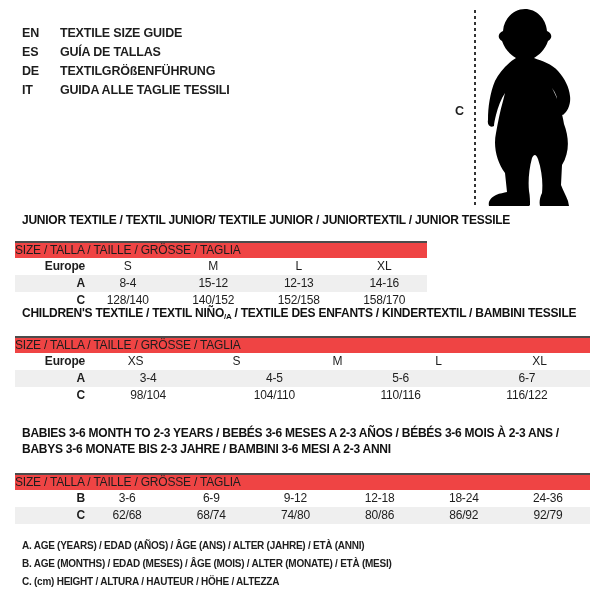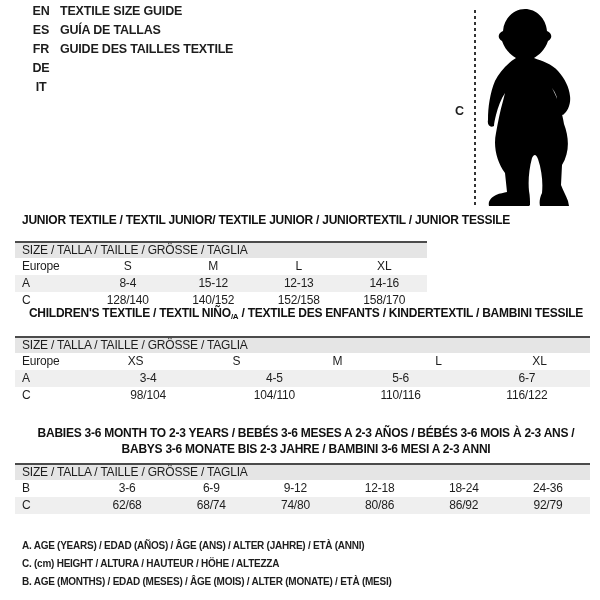--- a/index.html
+++ b/index.html
@@ -1,76 +1,74 @@
 <!DOCTYPE html>
 <html><head>
 <meta charset="utf-8">
 <style>
   html,body{margin:0;padding:0;background:#fff;}
   body{width:600px;height:600px;position:relative;overflow:hidden;
        font-family:"Liberation Sans",sans-serif;color:#1d1d1d;
        -webkit-font-smoothing:antialiased;}
 
   
-  .lang-block{position:absolute;left:22px;top:2px;text-align:center;}
+  .lang-block{position:absolute;left:22px;top:24px;}
   .lang-row{display:flex;line-height:19px;font-weight:700;font-size:12.5px;letter-spacing:-.2px;}
   .lang-code{width:38px;flex:0 0 38px;}
   .lang-label{white-space:nowrap;}
 
   
   .measure-line{position:absolute;left:474px;top:10px;width:2px;height:196px;
     background:repeating-linear-gradient(to bottom,#333 0 3px,transparent 3px 6px);}
   .measure-label{position:absolute;left:455px;top:104px;font-weight:700;font-size:12.5px;}
   .baby-svg{position:absolute;left:484px;top:7px;width:94px;height:200px;}
 
   
   .size-section{position:absolute;left:15px;}
   .s1{top:212px;width:412px;}
   .s2{top:305px;width:575px;}
   .s3{top:425px;width:575px;}
   .tbl-title{padding-left:7px;font-weight:700;font-size:12px;letter-spacing:-.25px;color:#111;}
-  .tbl-title .line{line-height:16px;white-space:nowrap;text-align:center;}
+  .tbl-title .line{line-height:16px;white-space:nowrap;}
   .tbl-title .sub{font-size:8px;vertical-align:-2px;}
   .s1 .tbl-title{margin-bottom:13px;}
   .s2 .tbl-title{margin-bottom:11px;}
-  .s3 .tbl-title{margin-bottom:6px;}
+  .s3 .tbl-title{margin-bottom:16px;}
 
   .size-table{width:100%;}
-  .tbl-head{background:#e5e5e5;border-top:2px solid #4b4b4b;height:15px;line-height:15px;
-    padding-left:7px;font-size:12px;letter-spacing:-.2px;color:#1d1d1d;}
+  .tbl-head{background:#ef4444;border-top:2px solid #4b4b4b;height:15px;line-height:15px;
+    font-size:12px;letter-spacing:-.2px;color:#1d1d1d;}
   .trow{display:flex;height:17px;line-height:17px;font-size:12px;letter-spacing:-.2px;}
   .trow.shaded{background:#efefef;}
-  .trow .lab{flex:0 0 63px;padding-left:7px;text-align:left;}
+  .trow .lab{flex:0 0 63px;padding-left:7px;text-align:right;font-weight:bold;}
   .trow .cell{flex:1 1 0;text-align:center;}
 
   
   .legend{position:absolute;left:22px;top:537px;}
   .legend-line{line-height:18px;font-weight:700;font-size:10px;letter-spacing:-.25px;white-space:nowrap;}
 </style>
 </head>
 <body>
 
 <div class="lang-block">
     <div class="lang-row">
       <span class="lang-code">EN</span>
       <span class="lang-label">TEXTILE SIZE GUIDE</span>
     </div>
     <div class="lang-row">
       <span class="lang-code">ES</span>
       <span class="lang-label">GUÍA DE TALLAS</span>
     </div>
     <div class="lang-row">
-      <span class="lang-code">FR</span>
-      <span class="lang-label">GUIDE DES TAILLES TEXTILE</span>
-    </div>
-    <div class="lang-row">
       <span class="lang-code">DE</span>
+      <span class="lang-label">TEXTILGRÖßENFÜHRUNG</span>
     </div>
     <div class="lang-row">
       <span class="lang-code">IT</span>
+      <span class="lang-label">GUIDA ALLE TAGLIE TESSILI</span>
     </div>
   </div>
 
 <div class="measure-line"></div>
 <div class="measure-label">C</div>
 <svg class="baby-svg" viewBox="0 0 94 200" aria-hidden="true">
   <path fill="#000" d="
     M41 2
     C 52 2 62 11 63 24
     C 68 26 69 31 64 34
@@ -189,15 +187,15 @@
         <span class="cell">74/80</span>
         <span class="cell">80/86</span>
         <span class="cell">86/92</span>
         <span class="cell">92/79</span>
       </div>
     </div>
   </section>
 
 <div class="legend">
     <div class="legend-line">A. AGE (YEARS) / EDAD (AÑOS) / ÂGE (ANS) / ALTER (JAHRE) / ETÀ (ANNI)</div>
+    <div class="legend-line">B. AGE (MONTHS) / EDAD (MESES) / ÂGE (MOIS) / ALTER (MONATE) / ETÀ (MESI)</div>
     <div class="legend-line">C. (cm) HEIGHT / ALTURA / HAUTEUR / HÖHE / ALTEZZA</div>
-    <div class="legend-line">B. AGE (MONTHS) / EDAD (MESES) / ÂGE (MOIS) / ALTER (MONATE) / ETÀ (MESI)</div>
   </div>
 
 </body></html>

